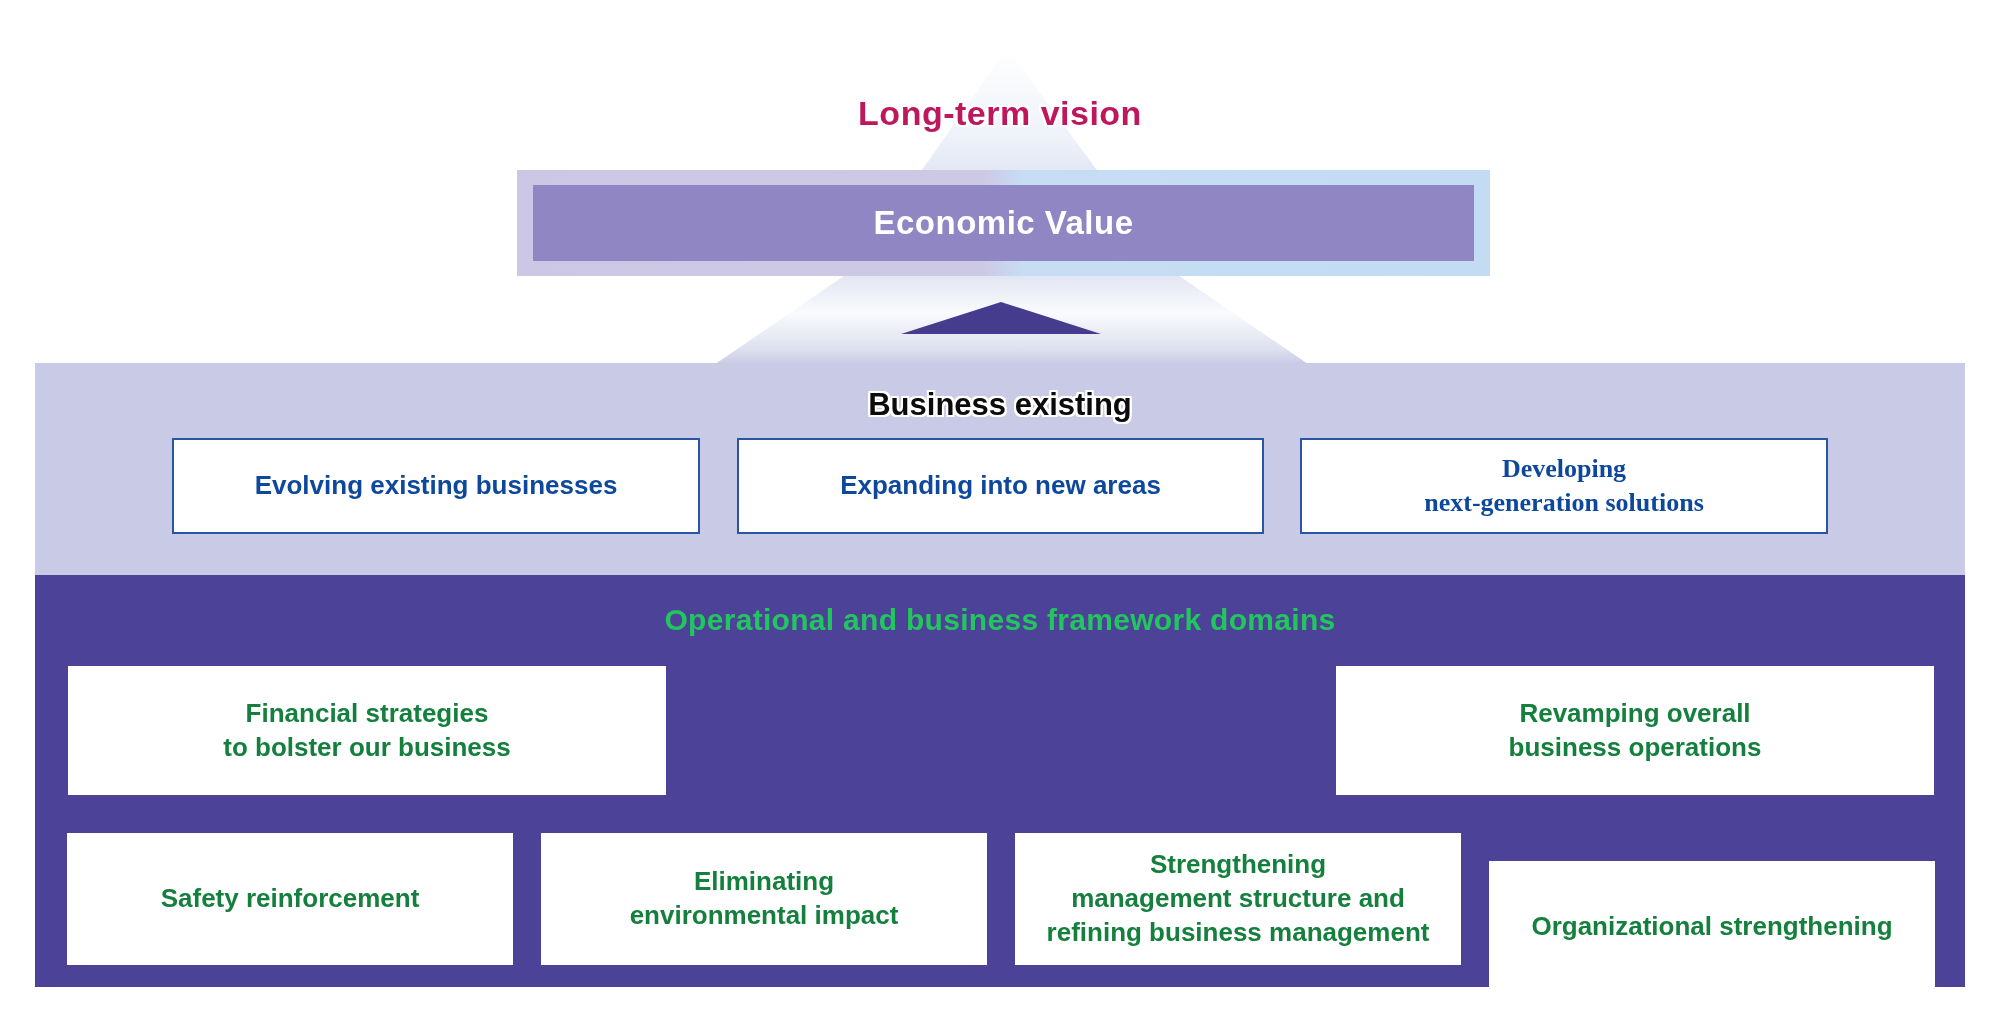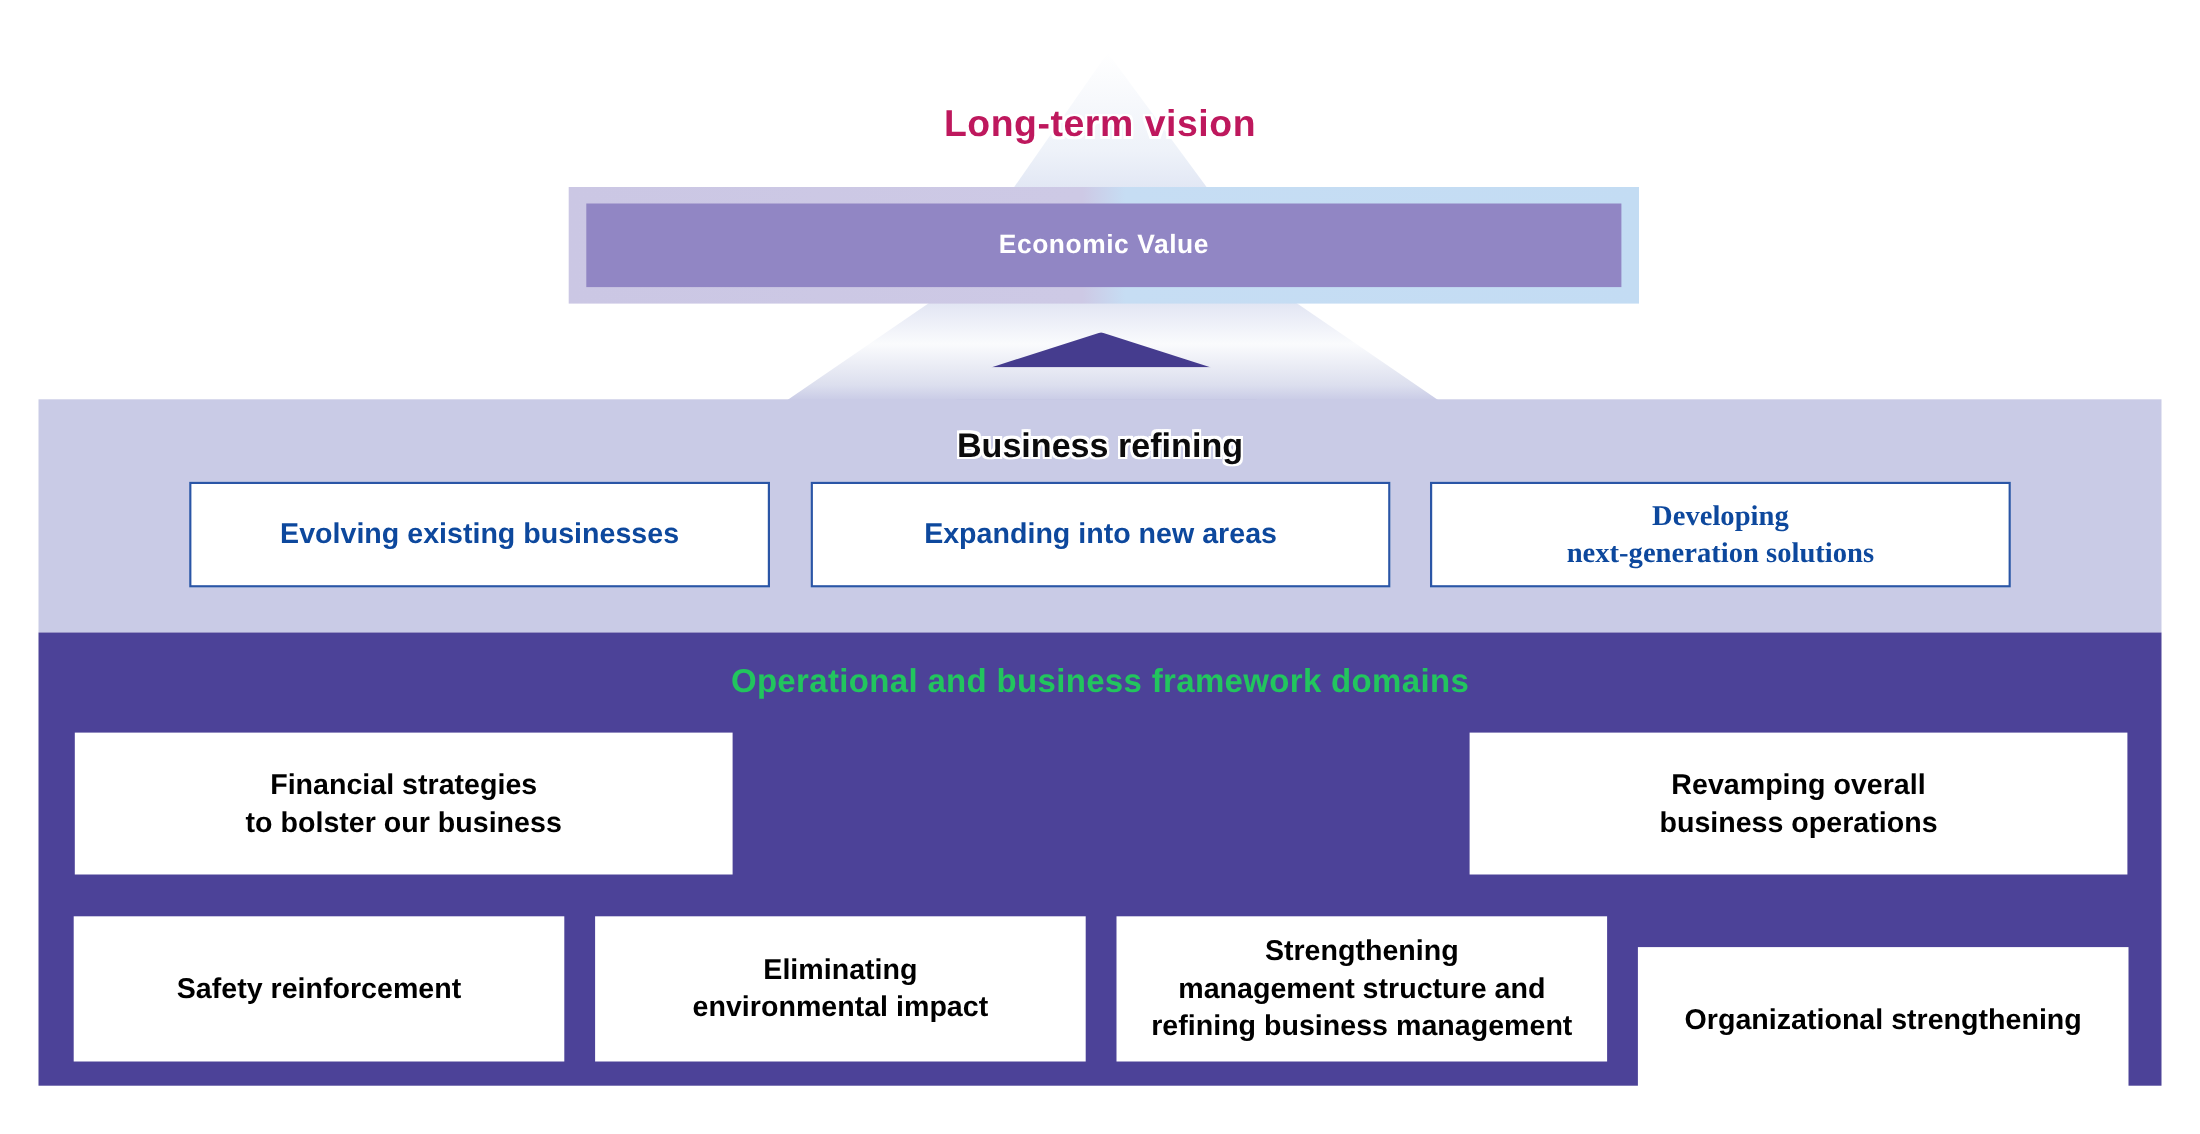--- a/index.html
+++ b/index.html
@@ -35,21 +35,21 @@
     text-shadow:-2px -2px 0 #fff,2px -2px 0 #fff,-2px 2px 0 #fff,2px 2px 0 #fff,
                 0 2px 0 #fff,0 -2px 0 #fff,2px 0 0 #fff,-2px 0 0 #fff;
   }
   .value-frame{
     position:absolute;left:517px;top:170px;width:973px;height:106px;
     background:linear-gradient(90deg,#cbc7e4 0%,#cdc9e5 48%,#c6ddf3 52%,#c3dcf3 100%);
     display:flex;gap:15px;padding:15px 16px;box-sizing:border-box;
   }
   .value-box{
     flex:1;display:flex;align-items:center;justify-content:center;
-    font-size:24px;font-weight:bold;color:#ffffff;letter-spacing:0.5px;
+    font-size:33px;font-weight:bold;color:#ffffff;letter-spacing:0.5px;
   }
   .value-box.economic{background:#9186c4;}
   .value-box.social{background:#48b2e4;}
   
   .band{
     position:absolute;left:35px;top:363px;width:1930px;height:212px;background:#c9cbe6;
   }
   .band-heading{
     position:absolute;left:0;top:24px;width:100%;text-align:center;
     font-size:31px;font-weight:bold;color:#0b0b0c;
@@ -70,21 +70,21 @@
   .section{
     position:absolute;left:35px;top:575px;width:1930px;height:412px;background:#4c4298;
   }
   .section-heading{
     position:absolute;left:0;top:28px;width:100%;text-align:center;
     font-size:30px;font-weight:bold;color:#22c55e;letter-spacing:0.3px;
   }
   .op-box{
     position:absolute;background:#ffffff;
     display:flex;align-items:center;justify-content:center;
-    font-size:26px;font-weight:bold;color:#000000;text-align:center;
+    font-size:26px;font-weight:bold;color:#15803d;text-align:center;
     white-space:pre-line;line-height:1.3;
   }
   .row1{top:91px;height:129px;width:598px;}
   .row1.c1{left:33px;}  .row1.c2{left:667px;}  .row1.c3{left:1301px;}
   .row2{top:258px;height:132px;width:446px;}
   .row2.c1{left:32px;}  .row2.c2{left:506px;}  .row2.c3{left:980px;}  .row2.c4{left:1454px;margin-top:28px;}
 </style>
 </head>
 <body>
 
@@ -98,21 +98,21 @@
 
   <div class="value-frame">
     <div class="value-box economic">
       <span>Economic Value</span>
     </div>
   </div>
 
   <div class="up-arrow"></div>
 
   <div class="band">
-    <div class="band-heading">Business refining</div>
+    <div class="band-heading">Business existing</div>
     <div class="domain-box b1">Evolving existing businesses</div>
     <div class="domain-box b2">Expanding into new areas</div>
     <div class="domain-box b3">Developing
 next-generation solutions</div>
   </div>
 
   <div class="section">
     <div class="section-heading">Operational and business framework domains</div>
 
     <div class="op-box row1 c1">Financial strategies

